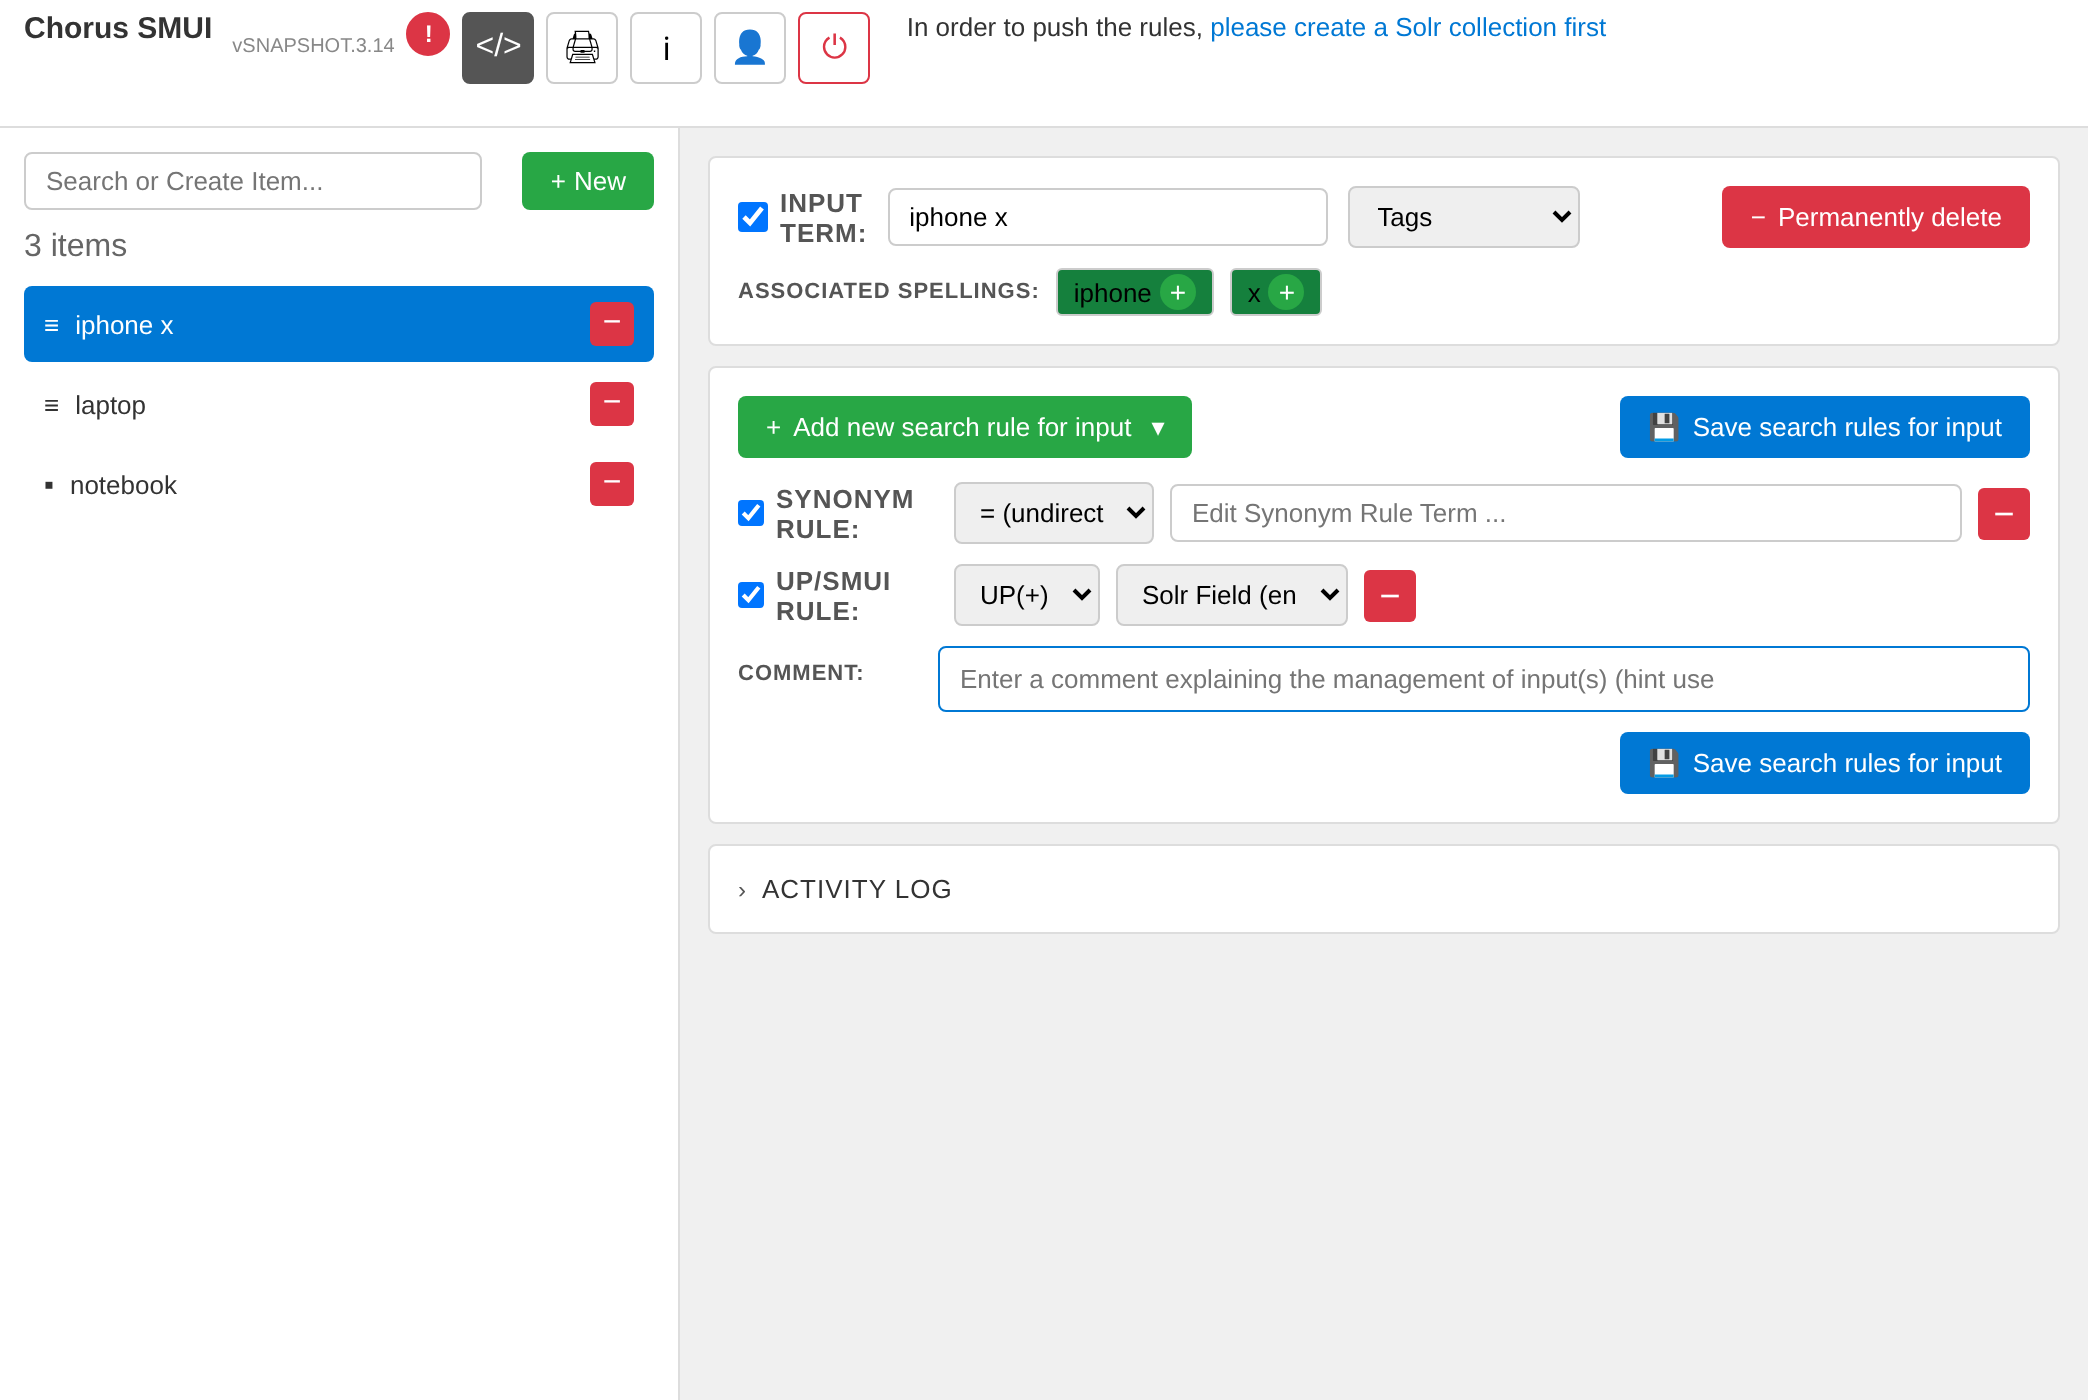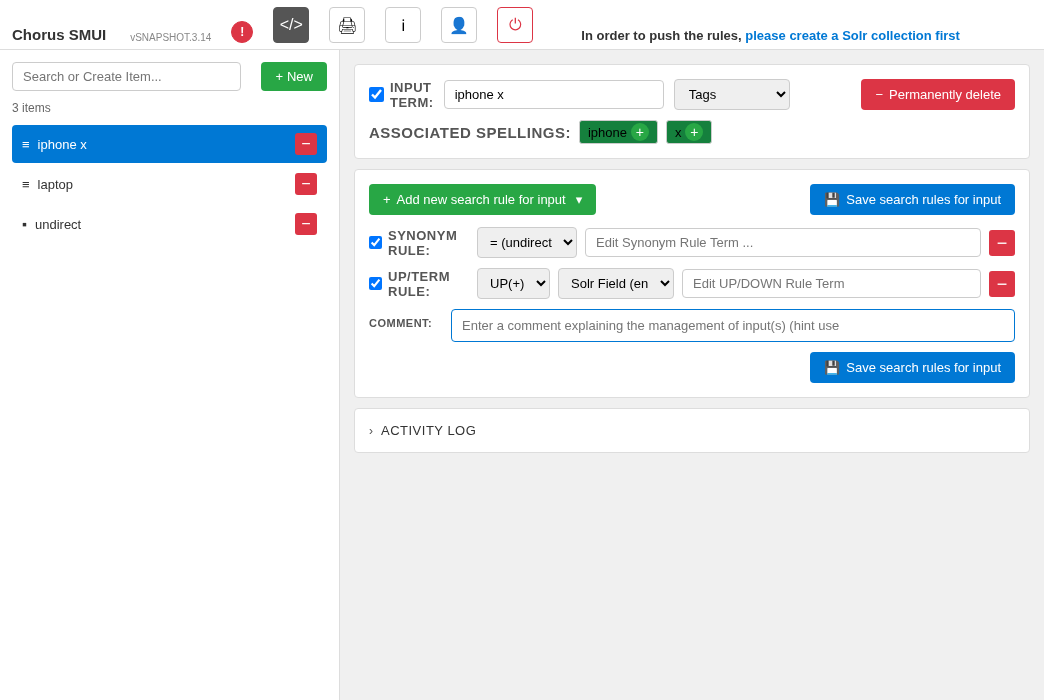--- a/index.html
+++ b/index.html
@@ -1,46 +1,46 @@
 <!DOCTYPE html>
 <html><head>
   <meta charset="utf-8">
   <style>
     * { box-sizing: border-box; margin: 0; padding: 0; font-family: Arial, sans-serif; font-size: 13px; }
     body { background: #f0f0f0; width: 1044px; height: 700px; overflow: hidden; }
 
     
     .header {
-      display: flex; align-items: flex-end; background: #fff; border-bottom: 1px solid #ddd;
-      padding: 6px 12px; gap: 20px; height: 50px;
+      display: flex; align-items: flex-start; background: #fff; border-bottom: 1px solid #ddd;
+      padding: 6px 12px; gap: 6px; height: 64px;
     }
     .header-title { font-size: 15px; font-weight: bold; color: #333; margin-right: 4px; }
     .header-version { font-size: 10px; color: #888; margin-top: 12px; }
     .header-btn {
       width: 36px; height: 36px; border: 1px solid #ccc; background: #fff; border-radius: 4px;
       cursor: pointer; display: flex; align-items: center; justify-content: center; font-size: 16px;
     }
     .header-btn.dark { background: #555; color: #fff; border-color: #555; }
     .header-btn.danger { background: #fff; color: #dc3545; border-color: #dc3545; }
     .header-btn.info-badge { background: #dc3545; color: #fff; border-color: #dc3545; font-size: 12px; font-weight: bold; width: 22px; height: 22px; border-radius: 50%; }
-    .header-notice { margin-left: 28px; font-size: 13px; color: #333; font-weight: bold; }
+    .header-notice { margin-left: 12px; font-size: 13px; color: #333; }
     .header-notice a { color: #0078d4; text-decoration: none; }
 
     
     .main-layout { display: flex; height: calc(700px - 50px); }
 
     
     .sidebar { width: 340px; background: #fff; border-right: 1px solid #ddd; padding: 12px; display: flex; flex-direction: column; gap: 8px; }
     .sidebar-search-row { display: flex; gap: 20px; }
     .sidebar-search { flex: 1; border: 1px solid #ccc; border-radius: 4px; padding: 6px 10px; font-size: 13px; color: #999; }
     .new-btn {
       background: #28a745; color: #fff; border: none; border-radius: 4px;
       padding: 6px 14px; cursor: pointer; font-size: 13px; display: flex; align-items: center; gap: 4px;
     }
-    .items-count { font-size: 12px; color: #666; padding: 2px 0; }
+    .items-count { font-size: 16px; color: #666; padding: 2px 0; }
     .item-list { display: flex; flex-direction: column; gap: 2px; overflow-y: auto; }
     .list-item {
       display: flex; align-items: center; justify-content: space-between;
       padding: 8px 10px; border-radius: 4px; cursor: pointer; color: #333;
     }
     .list-item.active { background: #0078d4; color: #fff; }
     .list-item-left { display: flex; align-items: center; gap: 8px; }
     .list-icon { font-size: 14px; }
     .list-item-remove {
       background: #dc3545; color: #fff; border: none; border-radius: 3px;
@@ -60,21 +60,21 @@
     .input-term-label input[type=checkbox] { width: 15px; height: 15px; cursor: pointer; }
     .input-term-field { border: 1px solid #ccc; border-radius: 4px; padding: 6px 10px; font-size: 13px; width: 220px; }
     .tags-select { border: 1px solid #ccc; border-radius: 4px; padding: 6px 10px; font-size: 13px; width: 116px; cursor: pointer; }
     .perm-delete-btn {
       background: #dc3545; color: #fff; border: none; border-radius: 4px;
       padding: 8px 14px; cursor: pointer; font-size: 13px; margin-left: auto; display: flex; align-items: center; gap: 6px;
     }
 
     
     .spellings-row { display: flex; align-items: center; gap: 8px; margin-top: 10px; flex-wrap: wrap; }
-    .spellings-label { font-size: 15px; color: #555; font-weight: bold; letter-spacing: 0.5px; }
+    .spellings-label { font-size: 11px; color: #555; font-weight: bold; letter-spacing: 0.5px; }
     .spelling-tag {
       display: flex; align-items: center; gap: 4px; background: #15803d;
       border: 1px solid #ccc; border-radius: 3px; padding: 2px 8px; font-size: 13px;
     }
     .spelling-add { background: #28a745; color: #fff; border: none; border-radius: 50%; width: 18px; height: 18px; cursor: pointer; font-size: 14px; line-height: 1; display: flex; align-items: center; justify-content: center; }
 
     
     .rules-header { display: flex; align-items: center; justify-content: space-between; margin-bottom: 12px; }
     .add-rule-btn {
       background: #28a745; color: #fff; border: none; border-radius: 4px;
@@ -91,21 +91,21 @@
     .rule-label-inner { display: flex; align-items: center; gap: 6px; }
     .rule-select { border: 1px solid #ccc; border-radius: 4px; padding: 6px 8px; font-size: 13px; cursor: pointer; }
     .rule-input { border: 1px solid #ccc; border-radius: 4px; padding: 6px 10px; font-size: 13px; flex: 1; color: #999; }
     .rule-remove {
       background: #dc3545; color: #fff; border: none; border-radius: 3px;
       width: 26px; height: 26px; cursor: pointer; font-size: 18px; line-height: 1;
       display: flex; align-items: center; justify-content: center;
     }
 
     
-    .comment-row { display: flex; align-items: flex-start; gap: 2px; margin-top: 4px; }
+    .comment-row { display: flex; align-items: flex-start; gap: 20px; margin-top: 4px; }
     .comment-label { font-size: 11px; color: #555; font-weight: bold; letter-spacing: 0.5px; padding-top: 8px; min-width: 80px; }
     .comment-input { flex: 1; border: 1px solid #0078d4; border-radius: 4px; padding: 8px 10px; font-size: 13px; color: #999; outline: none; }
 
     
     .save-bottom { display: flex; justify-content: flex-end; margin-top: 10px; }
 
     
     .activity-row { display: flex; align-items: center; gap: 8px; cursor: pointer; }
     .activity-chevron { font-size: 12px; color: #555; }
     .activity-label { font-size: 13px; font-weight: normal; color: #333; letter-spacing: 0.5px; }
@@ -151,21 +151,21 @@
       <div class="list-item">
         <div class="list-item-left">
           <span class="list-icon icon-grid">≡</span>
           <span>laptop</span>
         </div>
         <button class="list-item-remove">−</button>
       </div>
       <div class="list-item">
         <div class="list-item-left">
           <span class="list-icon">▪</span>
-          <span>undirect</span>
+          <span>notebook</span>
         </div>
         <button class="list-item-remove">−</button>
       </div>
     </div>
   </div>
 
   <div class="content">
 
     <div class="card">
       <div class="input-term-row">
@@ -228,32 +228,31 @@
         </select>
         <input class="rule-input" type="text" placeholder="Edit Synonym Rule Term ..." style="">
         <button class="rule-remove">−</button>
       </div>
 
       <div class="rule-row">
         <div class="rule-label">
           <div class="rule-label-inner">
             <input type="checkbox" checked="" style="">
             <div>
-              <div>UP/TERM</div>
+              <div>UP/SMUI</div>
               <div>RULE:</div>
             </div>
           </div>
         </div>
         <select class="rule-select">
           <option>UP(+)</option>
         </select>
         <select class="rule-select">
           <option>Solr Field (en</option>
         </select>
-        <input class="rule-input" type="text" placeholder="Edit UP/DOWN Rule Term" style="">
         <button class="rule-remove">−</button>
       </div>
 
       <div class="comment-row">
         <span class="comment-label">COMMENT:</span>
         <input class="comment-input" type="text" placeholder="Enter a comment explaining the management of input(s) (hint use" style="">
       </div>
 
       <div class="save-bottom">
         <button class="save-rules-btn">

